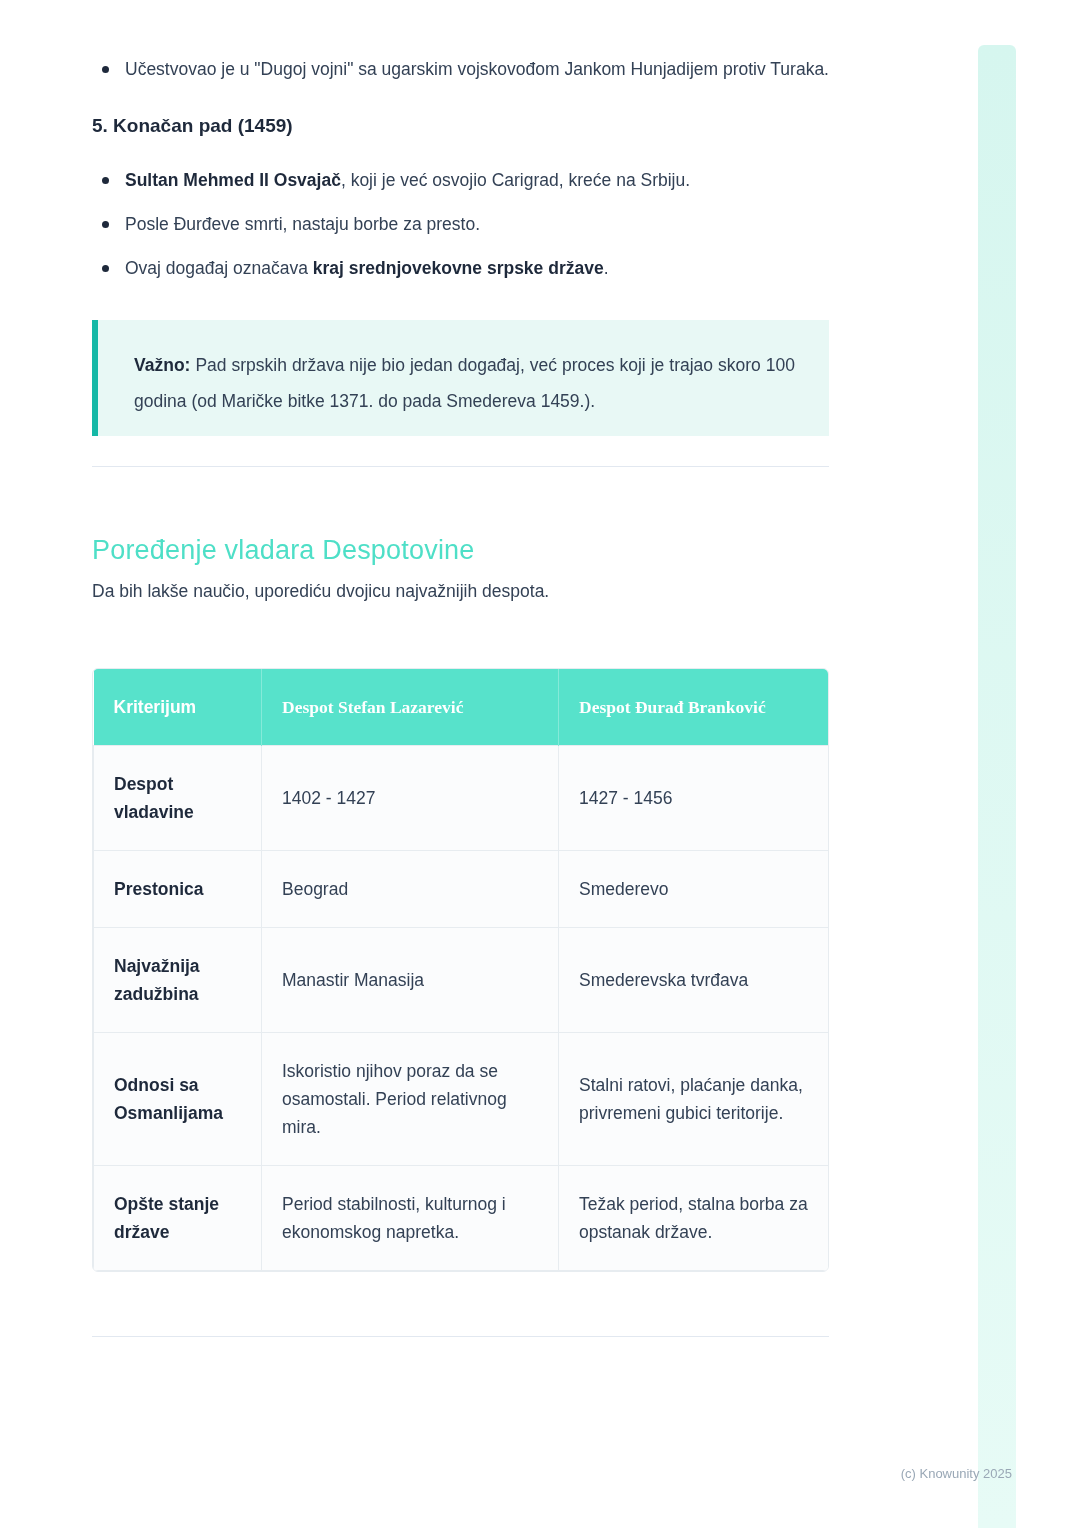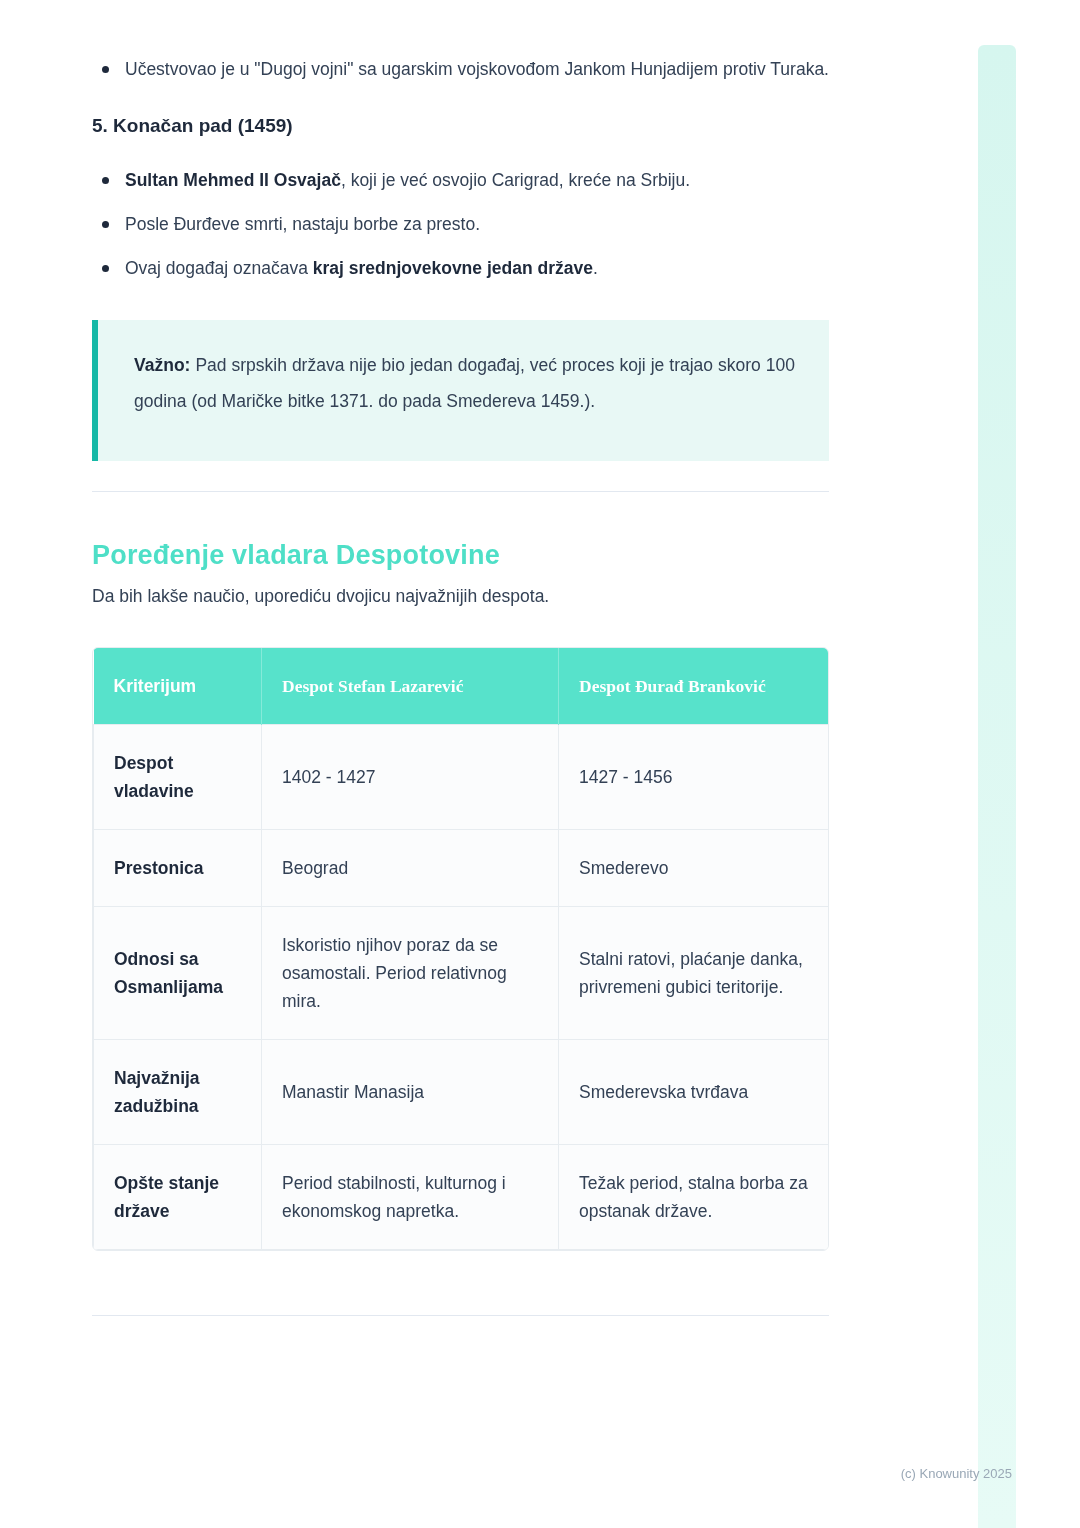--- a/index.html
+++ b/index.html
@@ -31,40 +31,40 @@
   .bullets b, .section-heading, .callout b, td.crit { color:var(--text-dark,#1E293B); }
 
   .section-heading {
     font-size:19px; font-weight:700; margin:32px 0 30px;
   }
 
   .callout {
     margin-top:38px;
     background:var(--callout-bg,#E8F8F5);
     border-left:6px solid var(--callout-border,#15B8A6);
-    padding:27px 34px 42px 36px;
+    padding:27px 34px 17px 36px;
   }
   .callout p {
     font-size:17.5px; line-height:36px; text-align:justify;
   }
 
   hr.divider {
     border:none; border-top:1px solid var(--divider,#E2E8F0);
     margin:30px 0 0;
   }
   hr.divider.bottom { margin-top:64px; }
 
   .teal-heading {
-    margin-top:48px; font-size:27px; font-weight:700;
+    margin-top:68px; font-size:27px; font-weight:400;
     color:var(--accent,#4EDFC7); letter-spacing:.2px;
   }
   .intro { margin-top:12px; font-size:17.5px; line-height:26px; }
 
   .table-wrap {
-    margin-top:38px; border:1px solid var(--table-border,#E2E8F0);
+    margin-top:64px; border:1px solid var(--table-border,#E2E8F0);
     border-radius:6px; overflow:hidden;
   }
   table { width:100%; border-collapse:collapse; table-layout:fixed; }
   col.c1 { width:168px; } col.c2 { width:297px; } col.c3 { width:270px; }
   th {
     background:var(--table-header-bg,#57E2CB); color:#ffffff;
     font-weight:700; font-size:17.5px; text-align:left;
     padding:24px 20px; vertical-align:middle; line-height:28px;
   }
   th + th { border-left:1px solid rgba(255,255,255,0.28);font-family:Liberation Serif, serif; }
@@ -101,21 +101,21 @@
     <li>
       <span class="dot"></span>
       <span><b>Sultan Mehmed II Osvajač</b><span>, koji je već osvojio Carigrad, kreće na Srbiju.</span></span>
     </li>
     <li>
       <span class="dot"></span>
       <span>Posle Đurđeve smrti, nastaju borbe za presto.</span>
     </li>
     <li>
       <span class="dot"></span>
-      <span><span>Ovaj događaj označava </span><b>kraj srednjovekovne jedan države</b><span>.</span></span>
+      <span><span>Ovaj događaj označava </span><b>kraj srednjovekovne srpske države</b><span>.</span></span>
     </li>
   </ul>
 
   <div class="callout">
     <p><b>Važno:</b> <span>Pad srpskih država nije bio jedan događaj, već proces koji je trajao skoro 100 godina (od Maričke bitke 1371. do pada Smedereva 1459.).</span></p>
   </div>
 
   <hr class="divider">
 
   <h2 class="teal-heading">Poređenje vladara Despotovine</h2>
@@ -140,28 +140,28 @@
           <td class="crit">Despot vladavine</td>
           <td>1402 - 1427</td>
           <td>1427 - 1456</td>
         </tr>
         <tr>
           <td class="crit">Prestonica</td>
           <td>Beograd</td>
           <td>Smederevo</td>
         </tr>
         <tr>
+          <td class="crit">Najvažnija zadužbina</td>
+          <td>Manastir Manasija</td>
+          <td>Smederevska tvrđava</td>
+        </tr>
+        <tr>
           <td class="crit">Odnosi sa Osmanlijama</td>
           <td>Iskoristio njihov poraz da se osamostali. Period relativnog mira.</td>
           <td>Stalni ratovi, plaćanje danka, privremeni gubici teritorije.</td>
-        </tr>
-        <tr>
-          <td class="crit">Najvažnija zadužbina</td>
-          <td>Manastir Manasija</td>
-          <td>Smederevska tvrđava</td>
         </tr>
         <tr>
           <td class="crit">Opšte stanje države</td>
           <td>Period stabilnosti, kulturnog i ekonomskog napretka.</td>
           <td>Težak period, stalna borba za opstanak države.</td>
         </tr>
       </tbody>
     </table>
   </div>
 

